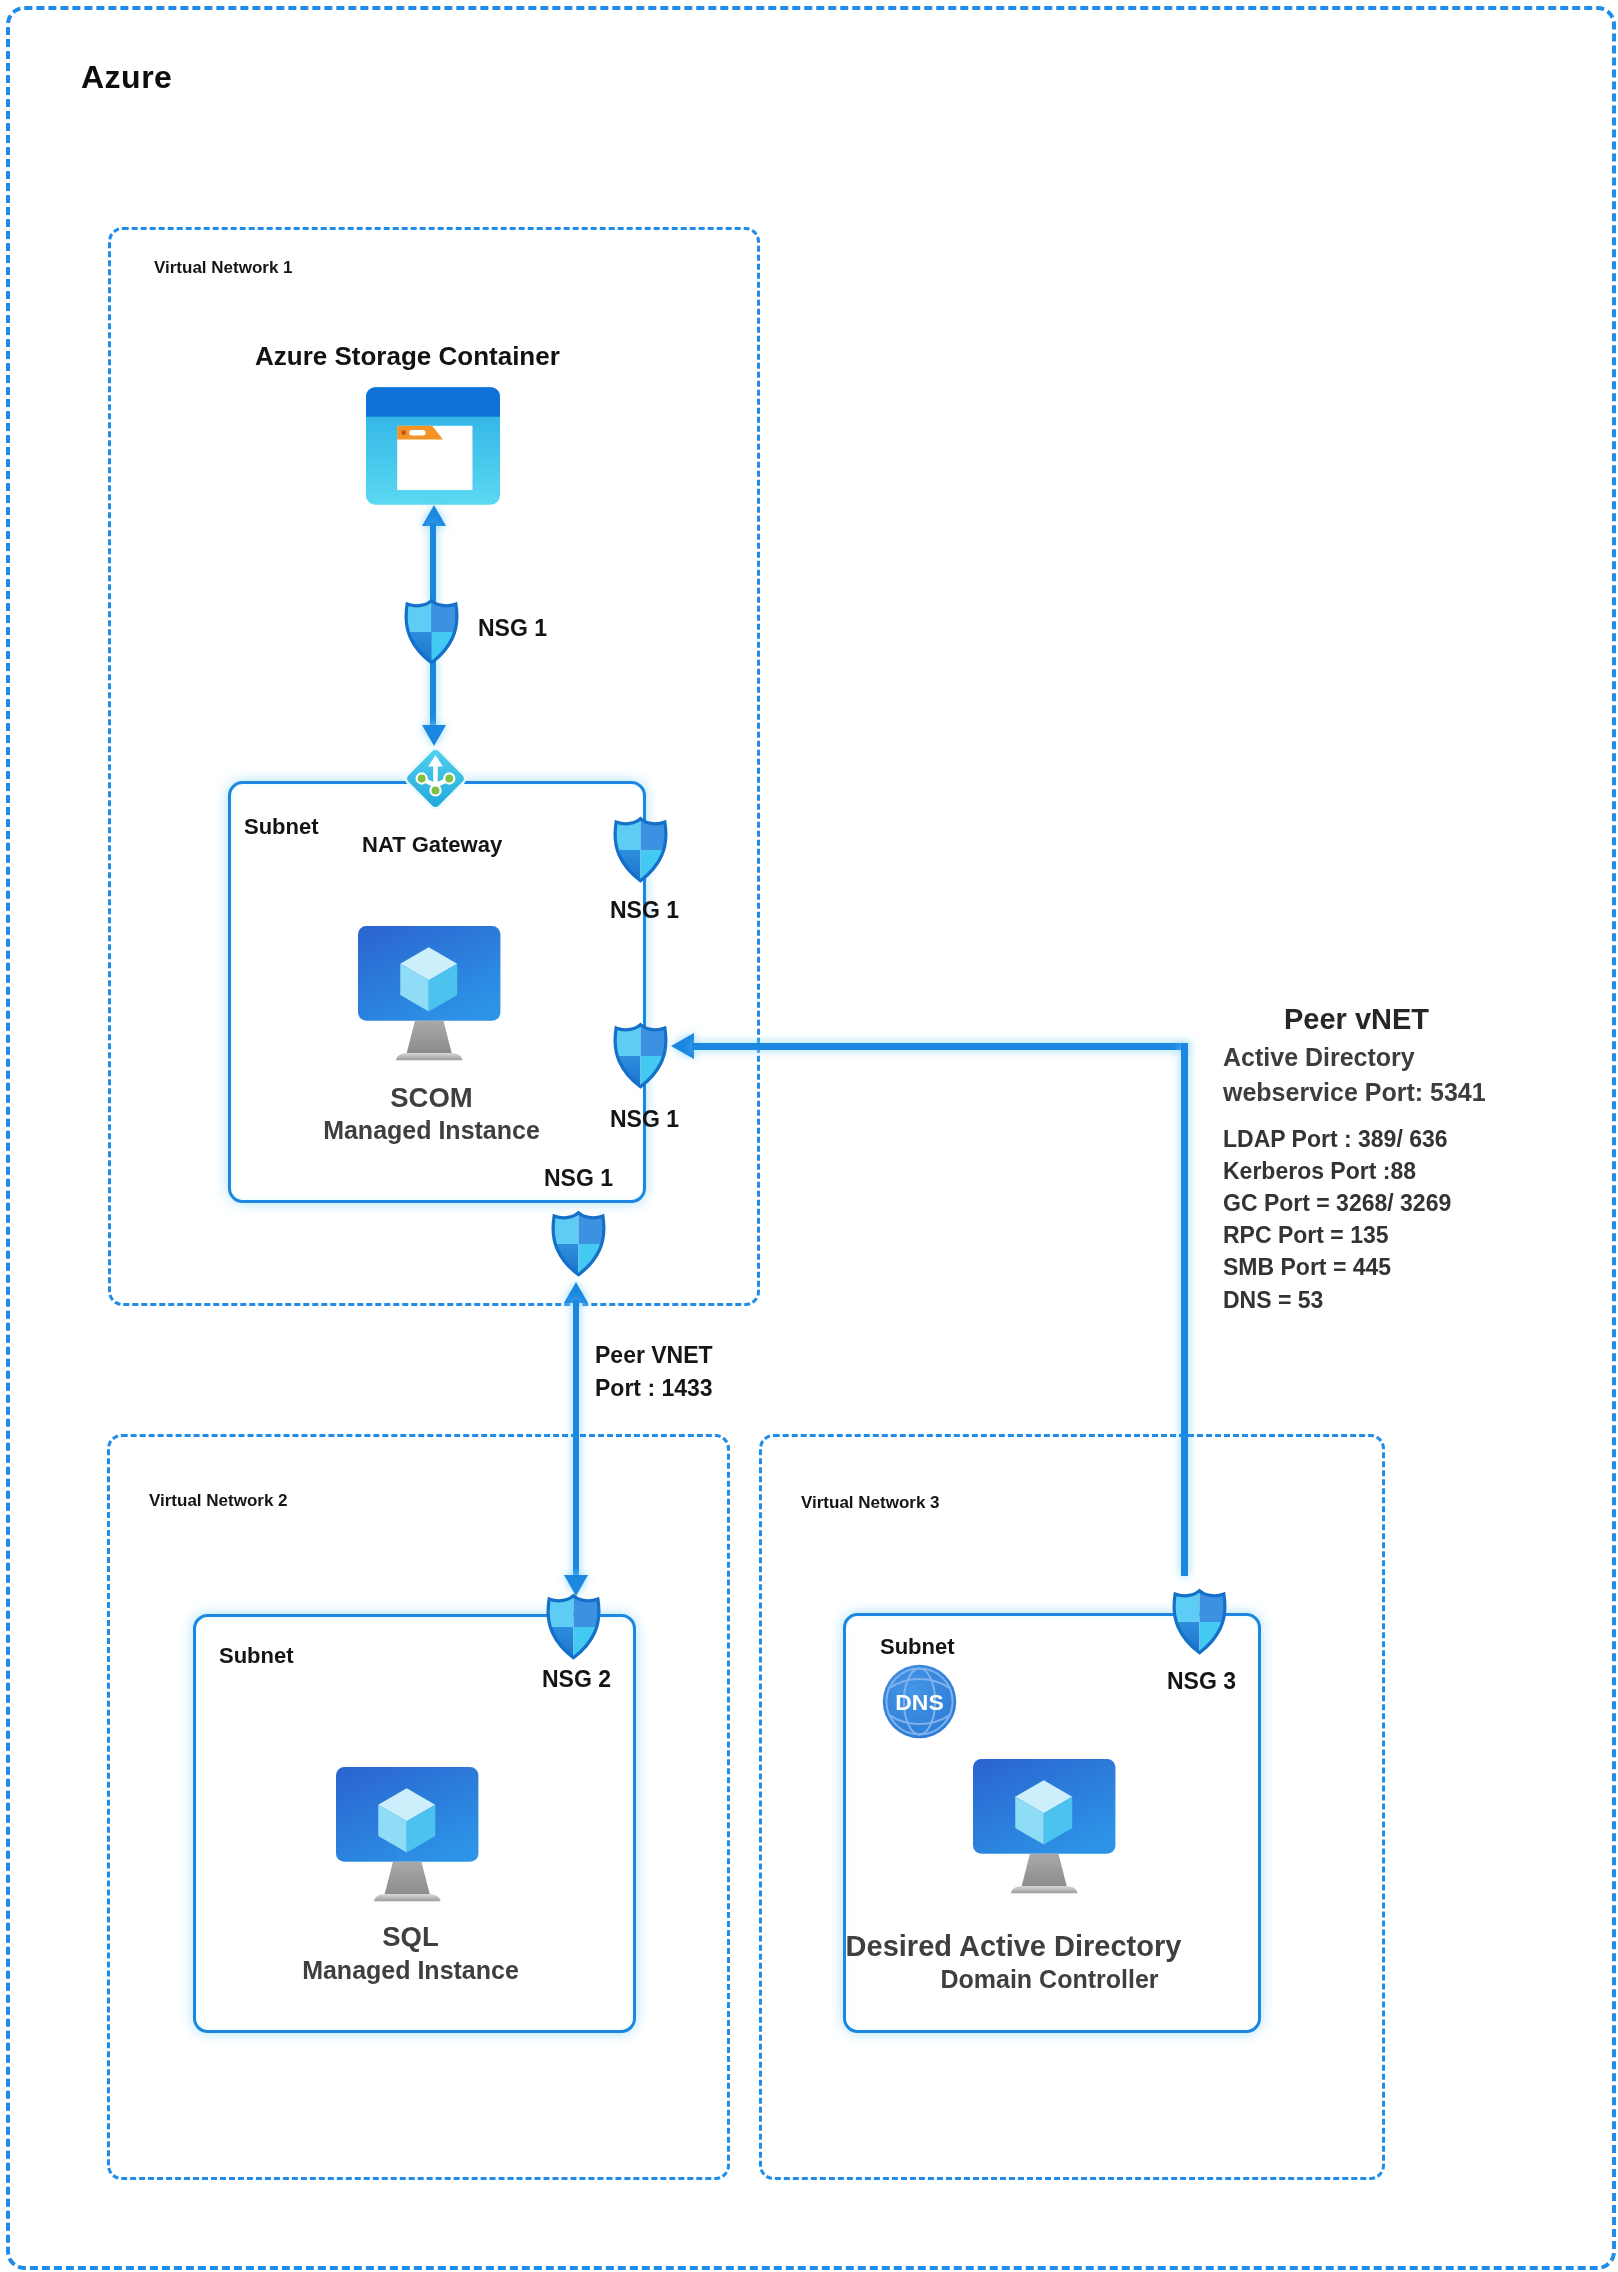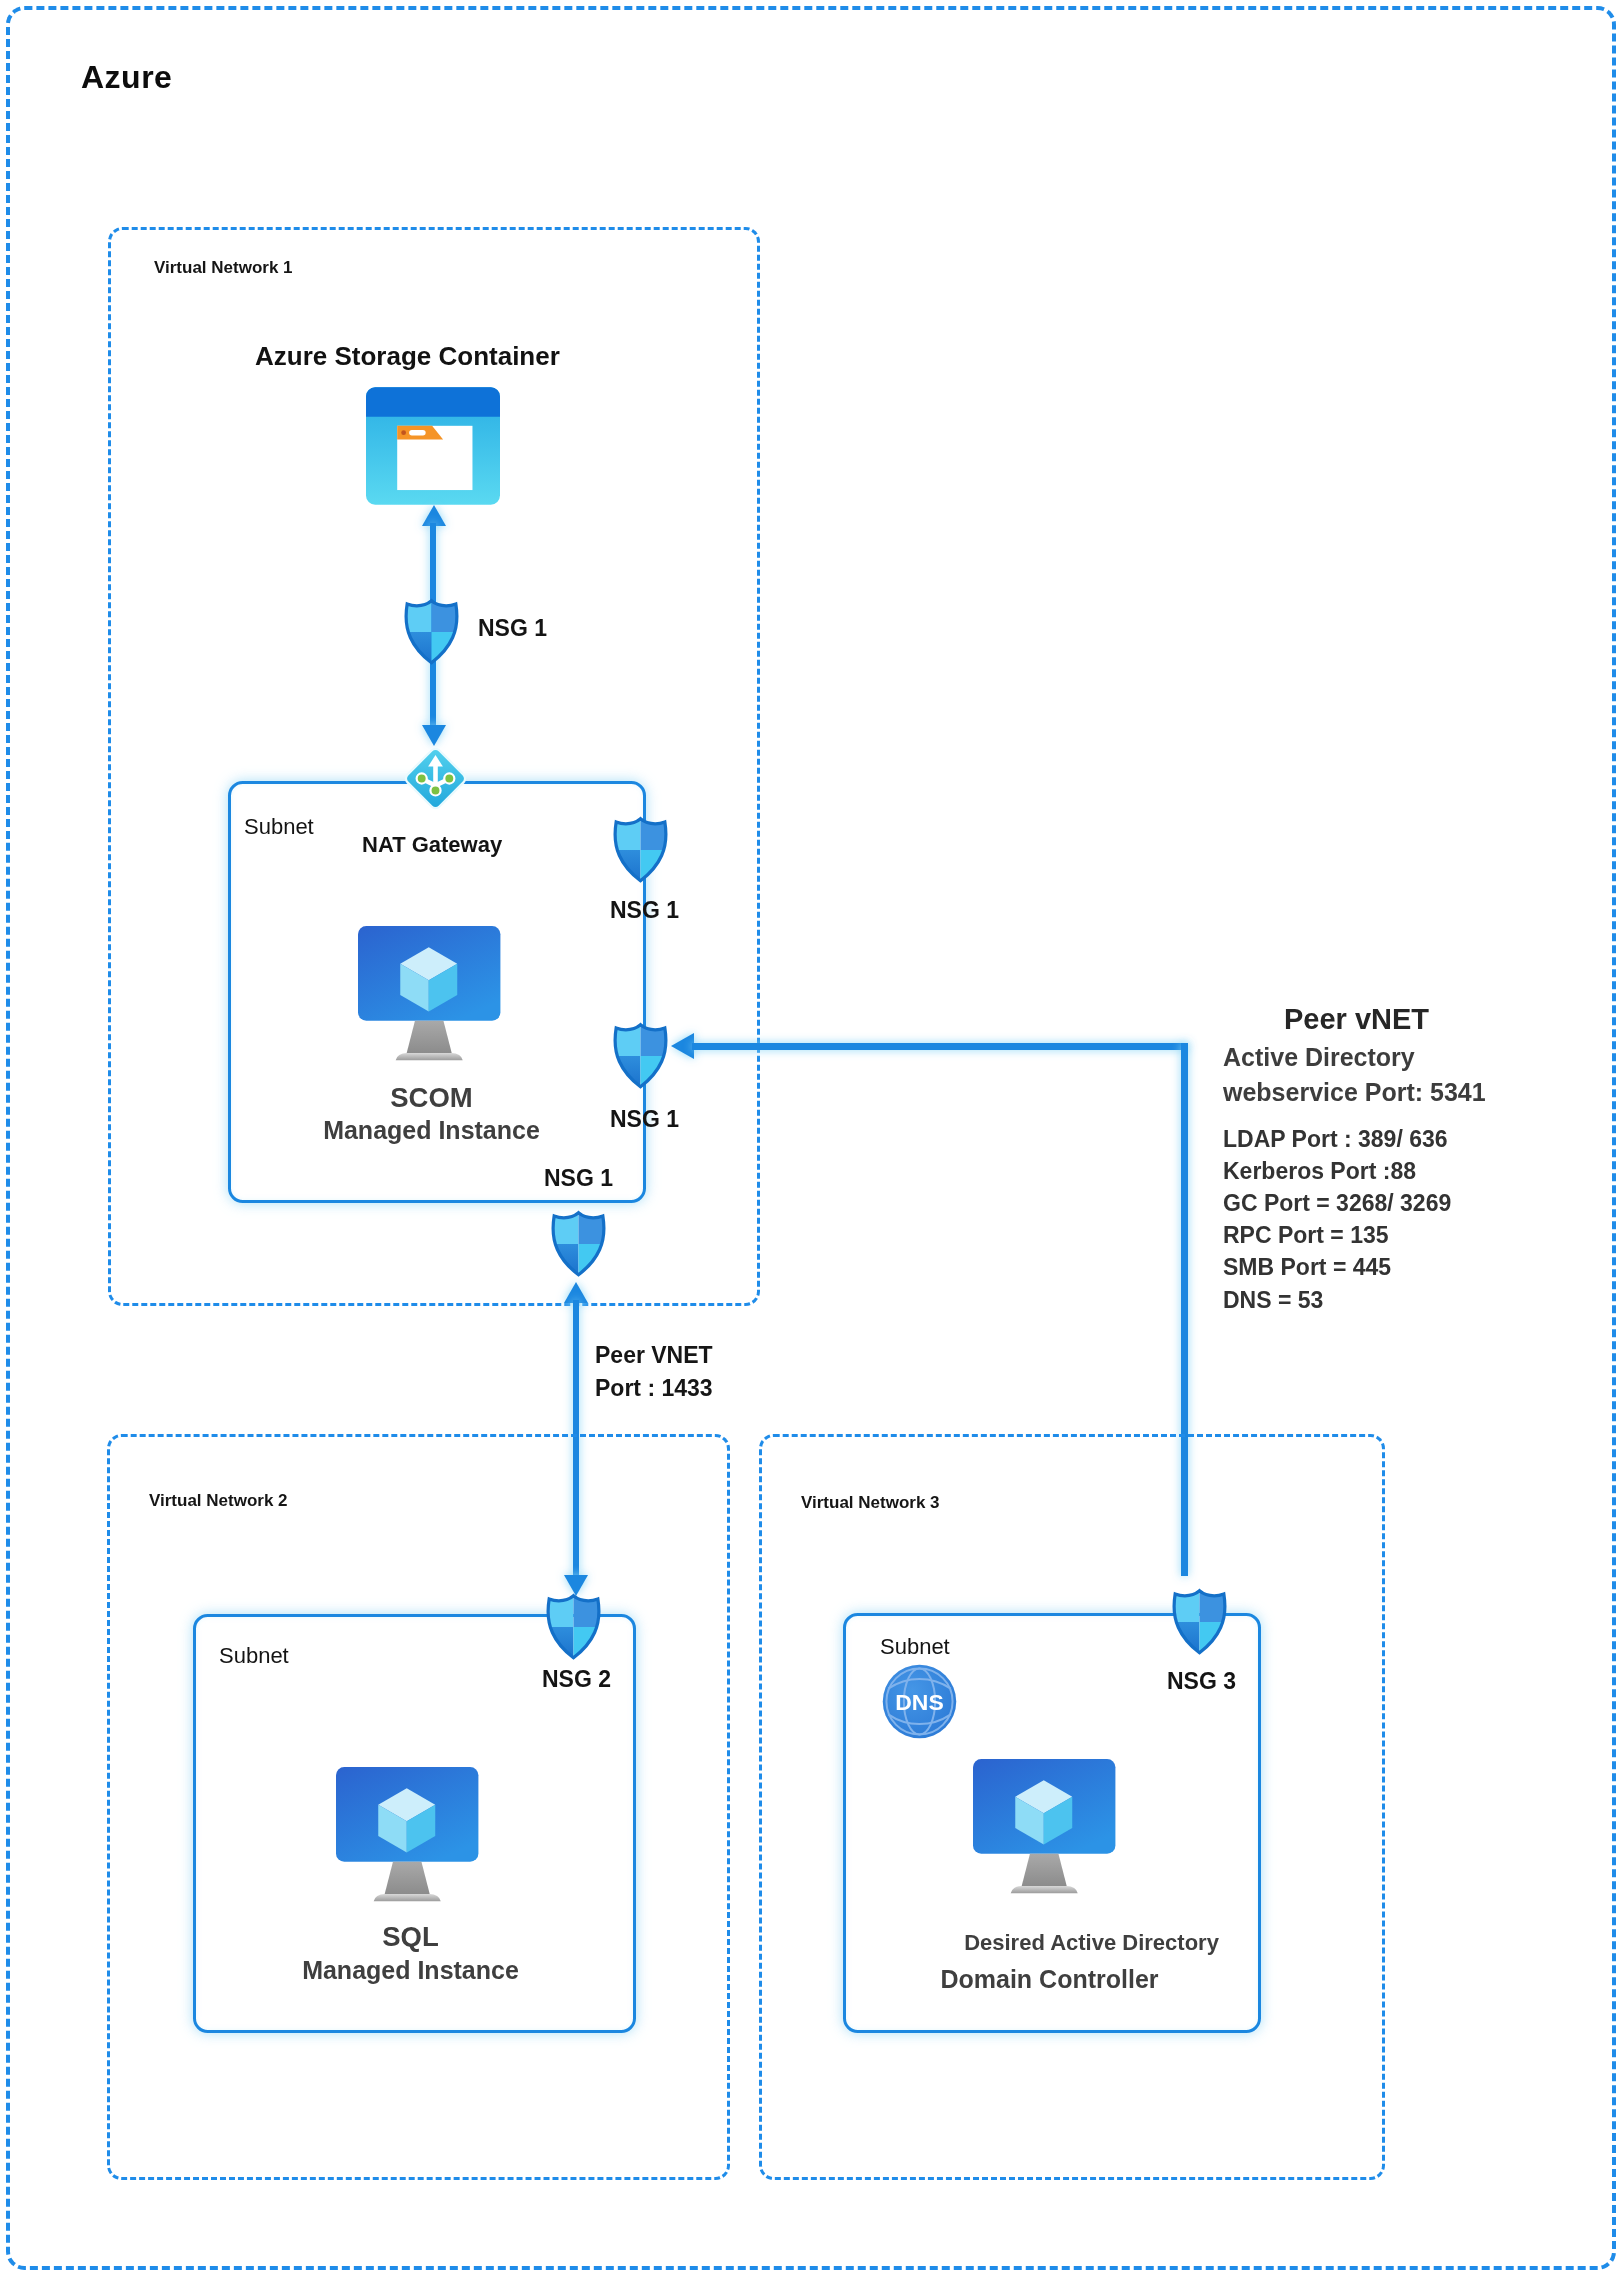--- a/index.html
+++ b/index.html
@@ -19,40 +19,40 @@
   #subnet2{left:193px;top:1614px;width:437px;height:413px;}
   #subnet3{left:843px;top:1613px;width:412px;height:414px;}
   
   .t{white-space:nowrap;}
   .azure-title{left:81px;top:59px;font-size:32px;font-weight:700;color:#0d0d0d;letter-spacing:0.5px;}
   .vnet-label{font-size:17px;font-weight:600;color:#161616;}
   #vnet1-label{left:154px;top:258px;}
   #vnet2-label{left:149px;top:1491px;}
   #vnet3-label{left:801px;top:1493px;}
   .storage-label{left:255px;top:341px;width:367px;text-align:left;font-size:26px;font-weight:600;color:#121212;}
-  .subnet-label{font-size:22px;font-weight:400;color:#141414;}
+  .subnet-label{font-size:22px;font-weight:700;color:#141414;}
   #subnet1-label{left:244px;top:814px;}
   #subnet2-label{left:219px;top:1643px;}
   #subnet3-label{left:880px;top:1634px;}
   .nat-label{left:362px;top:832px;font-size:22px;font-weight:600;color:#141414;}
   .nsg-label{font-size:23px;font-weight:600;color:#141414;text-align:center;}
   #nsg1a-label{left:478px;top:615px;width:83px;text-align:left;}
   #nsg1b-label{left:608px;top:897px;width:73px;}
   #nsg1c-label{left:608px;top:1106px;width:73px;}
   #nsg1d-label{left:538px;top:1165px;width:81px;}
   #nsg2-label{left:538px;top:1666px;width:77px;}
   #nsg3-label{left:1161px;top:1668px;width:81px;}
   .vm-caption{text-align:center;color:#3f3f3f;font-weight:700;}
   .vm-line1{font-size:27.5px;}
   .vm-line2{font-size:25px;}
   #scom-line1{left:294px;top:1082px;width:275px;}
   #scom-line2{left:294px;top:1116px;width:275px;font-size:25px;}
   #sql-line1{left:273px;top:1921px;width:275px;}
   #sql-line2{left:273px;top:1956px;width:275px;font-size:25px;}
-  #ad-line1{left:908px;top:1930px;width:367px;font-size:22px;}
+  #ad-line1{left:830px;top:1930px;width:367px;font-size:29px;}
   #ad-line2{left:866px;top:1965px;width:367px;font-size:25px;}
   .peer-link-label{font-size:23px;font-weight:600;color:#161616;}
   #peer-vnet-l1{left:595px;top:1342px;}
   #peer-vnet-l2{left:595px;top:1375px;}
   .note-heading{left:1284px;top:1003px;font-size:29px;font-weight:700;color:#262626;}
   .note-sub{font-size:25px;font-weight:700;color:#3d3d3d;}
   #note-sub1{left:1223px;top:1043px;}
   #note-sub2{left:1223px;top:1078px;}
   .port-line{left:1223px;font-size:23px;font-weight:600;color:#333;}
   

